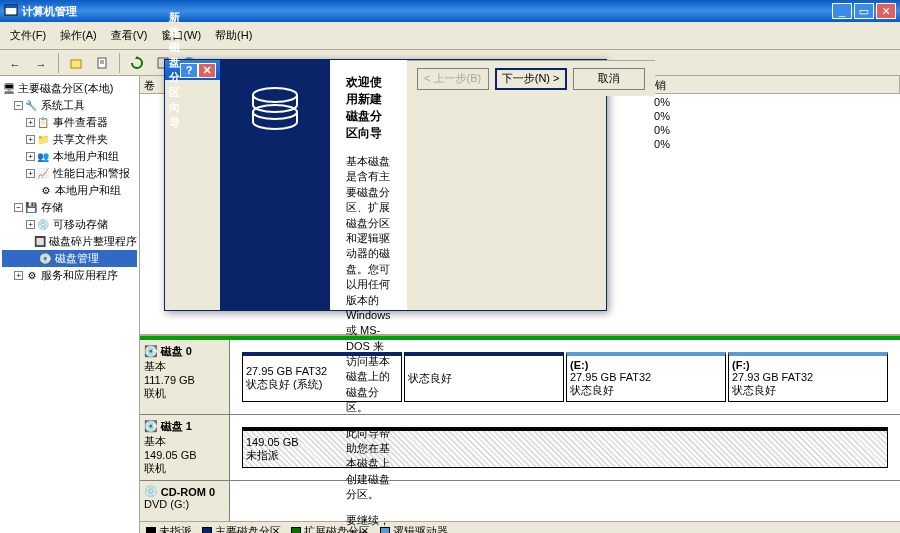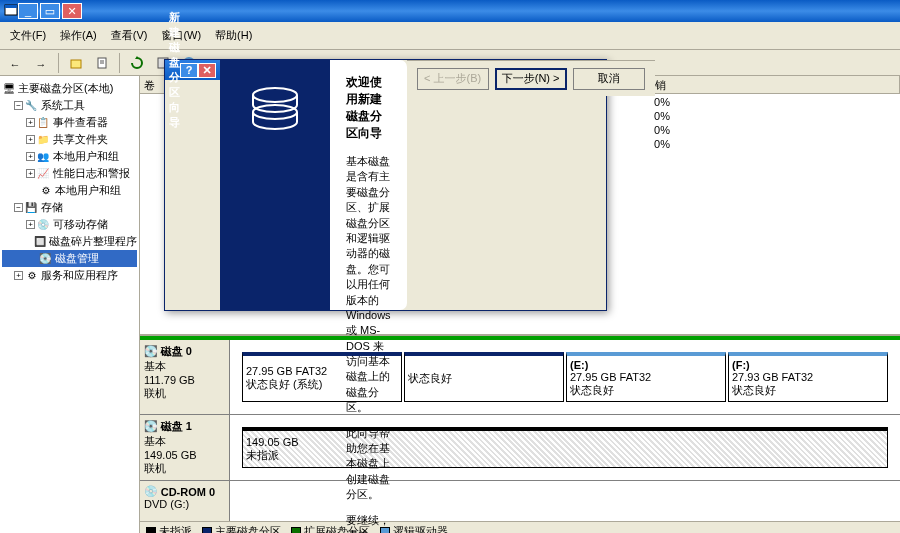--- a/index.html
+++ b/index.html
@@ -46,21 +46,21 @@
 .diskpanel .diskrow:first-child { border-top: 4px solid #00a000; }
 
 .legend { height: 20px; background: #ece9d8; border-top: 1px solid #aca899; display: flex; align-items: center; padding: 0 6px; gap: 10px; }
 .legend .item { display: flex; align-items: center; gap: 3px; }
 .swatch { width: 10px; height: 10px; border: 1px solid #000; }
 
 
 .wizard { position: absolute; left: 164px; top: 59px; width: 443px; height: 252px; background: #ece9d8; border: 1px solid #0a246a; box-shadow: 2px 2px 8px rgba(0,0,0,0.4); display: flex; flex-direction: row; }
 .wizard .wtitle { height: 20px; background: linear-gradient(#2a7de1, #0a5bc4); color: #fff; display: flex; align-items: center; padding: 0 4px; font-weight: bold; }
 .wizard .wtitle .t { flex: 1; }
-.wizard .wbody { flex: 1; display: flex; background: #fff; border-radius: 7px; }
+.wizard .wbody { flex: 1; display: flex; background: #fff; }
 .wizard .banner { width: 110px; background: #0a246a; display: flex; align-items: flex-start; justify-content: center; padding-top: 20px; }
 .wizard .banner svg { fill: #fff; stroke: #fff; }
 .wizard .content { flex: 1; padding: 14px 16px; }
 .wizard .content h3 { font-size: 12px; font-weight: bold; margin-bottom: 12px; }
 .wizard .content p { margin-bottom: 10px; line-height: 1.4; }
 .wizard .footer { height: 36px; background: #ece9d8; border-top: 1px solid #aca899; display: flex; align-items: center; justify-content: flex-end; padding: 0 10px; gap: 6px; }
 .wizard .footer button { width: 72px; height: 22px; background: #ece9d8; border: 1px solid #808080; cursor: pointer; text-align: center; }
 .wizard .footer button:disabled { color: #aca899; }
 .wizard .footer button.default { border: 2px solid #0a246a; }
 
@@ -69,20 +69,21 @@
 </head>
 <body>
 
 <div class="titlebar">
   <span class="ticon">
     <svg width="14" height="14">
         <rect x="1" y="1" width="12" height="10" fill="#fff" stroke="#000"></rect>
         <rect x="1" y="1" width="12" height="3" fill="#0a5bc4"></rect>
       </svg>
   </span>
+  <span class="title">计算机管理</span>
   <div class="winbtns">
     <div class="winbtn">_</div>
     <div class="winbtn">▭</div>
     <div class="winbtn close">✕</div>
   </div>
 </div>
 
 <div class="menubar">
   <span>文件(F)</span>
   <span>操作(A)</span>

